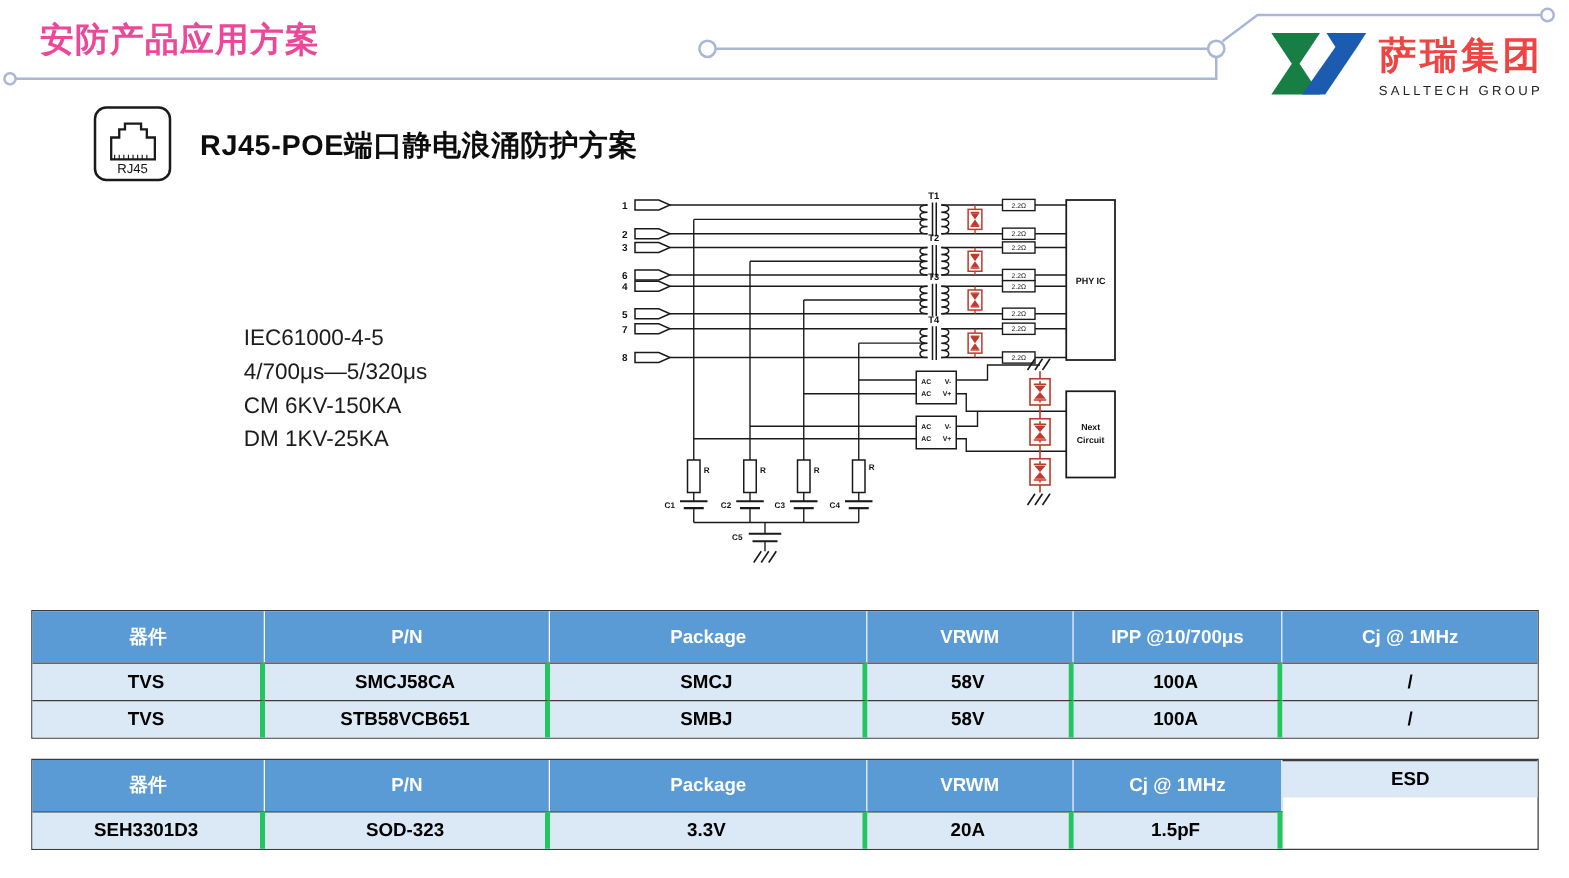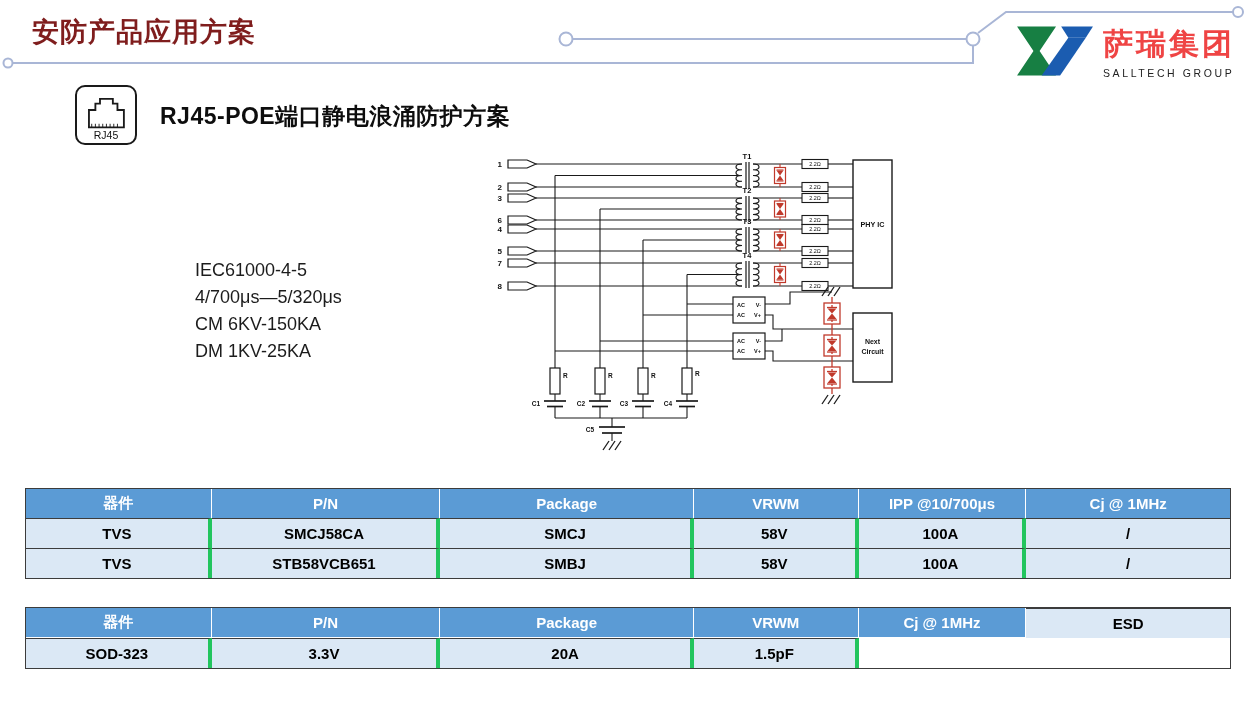--- a/index.html
+++ b/index.html
@@ -1,19 +1,19 @@
 <!DOCTYPE html>
 <html><head>
 <meta charset="utf-8">
 <style>
   * { margin:0; padding:0; box-sizing:border-box; }
   html,body { width:1255px; height:702px; background:#fff; font-family:"Liberation Sans", sans-serif; }
   .slide { position:relative; width:1255px; height:702px; background:#ffffff; overflow:hidden; }
 
-  .page-title { position:absolute; left:32px; top:14px; font-size:27px; font-weight:bold; color:#7f1d1d; letter-spacing:1px;text-align:center; }
+  .page-title { position:absolute; left:32px; top:14px; font-size:27px; font-weight:bold; color:#ec4899; letter-spacing:1px;text-align:center; }
 
   .deco-svg { position:absolute; left:0; top:0; width:1255px; height:80px; }
 
   .logo { position:absolute; left:1015px; top:22px; width:230px; height:58px; display:flex; align-items:center; }
   .logo-mark { width:80px; height:54px; }
   .logo-text { margin-left:8px; }
   .logo-cn { font-size:30px; font-weight:bold; color:#ef4444; letter-spacing:3px; white-space:nowrap; }
   .logo-en { font-size:10.5px; color:#222; letter-spacing:2.6px; margin-top:2px; white-space:nowrap; }
 
   .rj45-box { position:absolute; left:75px; top:85px; width:62px; height:60px; border:2.5px solid #1a1a1a; border-radius:10px; }
@@ -23,21 +23,21 @@
 
   .specs { position:absolute; left:195px; top:257px; font-size:18px; color:#1c1c1c; line-height:27px; }
 
   .circuit-svg { position:absolute; left:490px; top:140px; width:420px; height:345px; }
 
   .tbl { position:absolute; left:25px; width:1206px; display:grid;
          grid-template-columns:186fr 229fr 254fr 165fr 168fr 204fr;
          border:1.5px solid #3c3c3c; }
   .tbl-1 { top:488px; }
   .tbl-2 { top:607px; }
-  .th { background:#5b9bd5; color:#fff; font-weight:bold; font-size:15px; height:29px;
+  .th { background:#5b9bd5; color:#fff; font-weight:bold; font-size:15px; height:41px;
         display:flex; align-items:center; justify-content:center; border-right:1.5px solid #fff; }
   .th:nth-child(6n) { border-right:none; }
   .td { background:#dbe8f5; color:#000; font-weight:bold; font-size:15px; height:30px;
         display:flex; align-items:center; justify-content:center;
         border-right:4px solid #22c55e; border-top:1px solid #3c3c3c; }
   .td:nth-child(6n) { border-right:none; }
 
   svg text { font-family:"Liberation Sans", sans-serif; }
 </style>
 </head>
@@ -400,19 +400,20 @@
   </div>
 
   <div class="tbl tbl-2">
     <div class="th">器件</div>
     <div class="th">P/N</div>
     <div class="th">Package</div>
     <div class="th">VRWM</div>
     <div class="th">Cj @ 1MHz</div>
 
     <div class="td">ESD</div>
+    <div class="td">SEH3301D3</div>
     <div class="td">SOD-323</div>
     <div class="td">3.3V</div>
     <div class="td">20A</div>
     <div class="td">1.5pF</div>
   </div>
 
 </div>
 
 </body></html>

